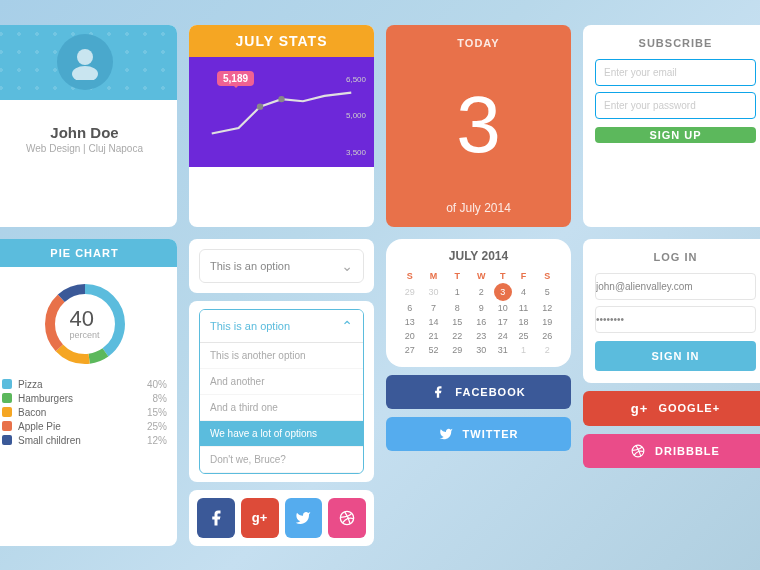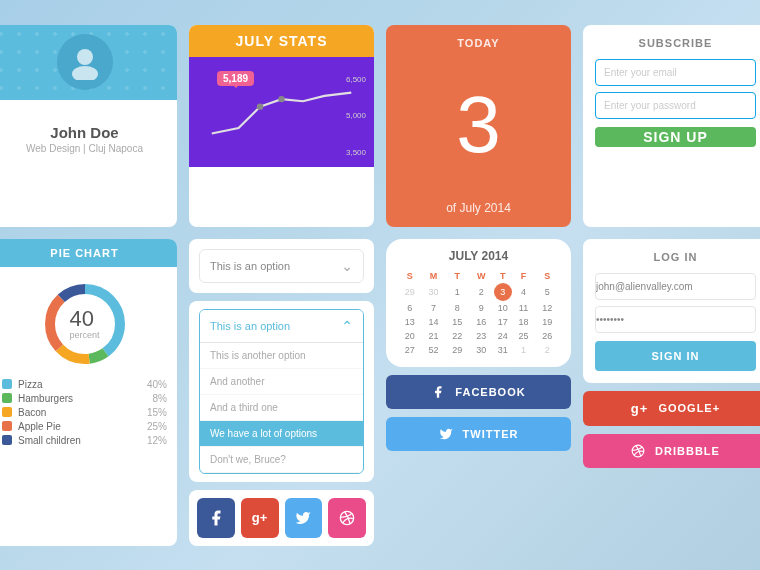--- a/index.html
+++ b/index.html
@@ -193,21 +193,21 @@
       outline: none;
     }
     .sub-input::placeholder { color: #ccc; }
     .btn-signup {
       width: 100%;
       background: #5cb85c;
       color: #fff;
       border: none;
       border-radius: 4px;
       padding: 2px;
-      font-size: 14px;
+      font-size: 11px;
       font-weight: 700;
       letter-spacing: 1px;
       cursor: pointer;
       margin-top: 2px;
     }
 
     
     .pie-card {
       background: #fff;
       border-radius: 8px;

